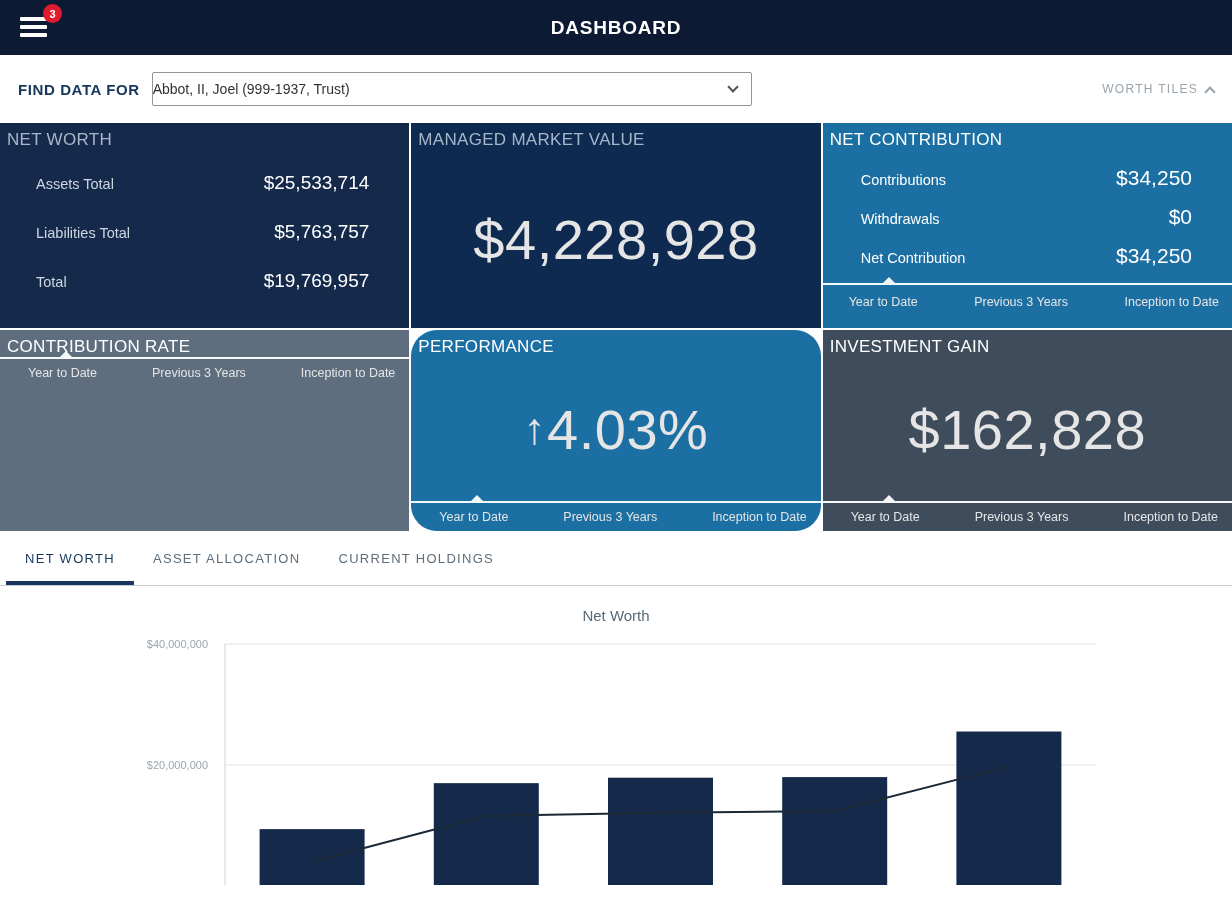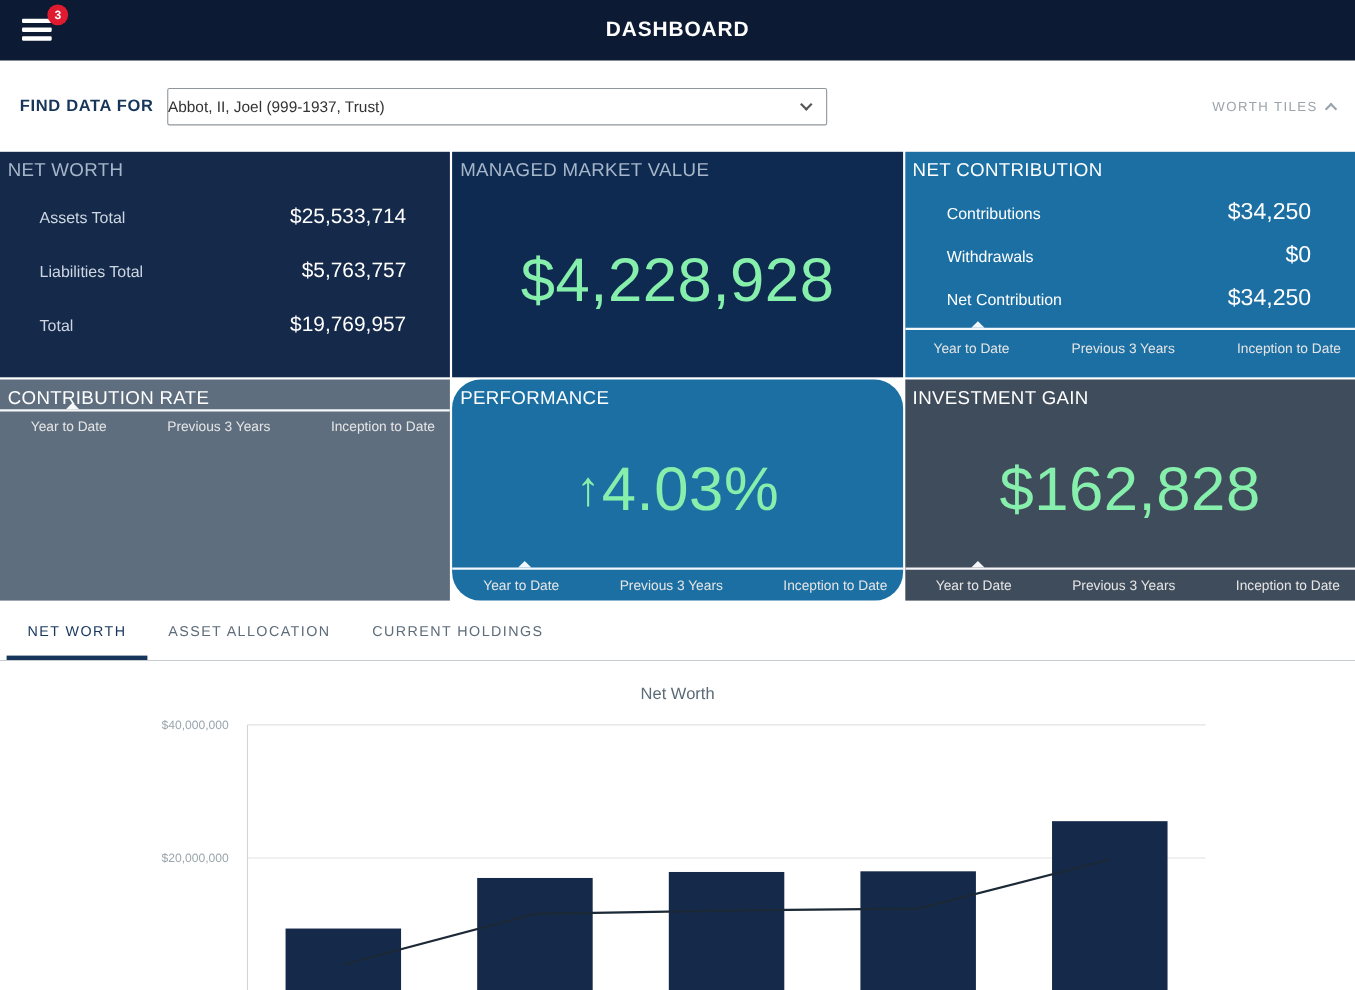--- a/index.html
+++ b/index.html
@@ -10,41 +10,41 @@
   .topbar{height:55px;background:#0c1a33;position:relative;
     display:flex;align-items:center;justify-content:center}
   .topbar-title{color:#fff;font-size:19px;font-weight:700;letter-spacing:.8px}
   .menu-btn{position:absolute;left:20px;top:13px;width:34px;height:30px;cursor:pointer}
   .menu-bars i{display:block;width:27px;height:4.5px;background:#fff;border-radius:1px;margin:3.5px 0}
   .badge{position:absolute;top:-9px;right:-8px;width:19px;height:19px;border-radius:50%;
     background:#e01b2f;color:#fff;font-size:11px;font-weight:700;
     display:flex;align-items:center;justify-content:center}
 
   
-  .finder{height:83px;background:#fff;display:flex;align-items:center;padding:0 18px}
+  .finder{height:68px;background:#fff;display:flex;align-items:center;padding:0 18px}
   .finder-label{color:#16365c;font-size:15px;font-weight:700;letter-spacing:.6px;white-space:nowrap}
   .client-select{width:600px;height:34px;border:1px solid #8f979c;border-radius:2px;margin-left:12px;
     display:flex;align-items:center;justify-content:space-between;padding:0 14px 0 0;
     font-size:14px;color:#333;cursor:pointer;background:#fff}
   .chev{display:inline-block;width:8px;height:8px}
   .chev.down{border-right:2px solid #555;border-bottom:2px solid #555;transform:rotate(45deg);margin-top:-4px}
   .chev.up{border-left:2px solid #9aa4ac;border-top:2px solid #9aa4ac;transform:rotate(45deg);margin-top:5px;margin-left:8px}
   .hide-tiles{margin-left:auto;display:flex;align-items:center;color:#9aa4ac;
     font-size:12px;letter-spacing:1.3px;cursor:pointer}
 
   
   .tiles{display:grid;grid-template-columns:1fr 1fr 1fr;grid-template-rows:205px 201px;gap:2px;background:#fff}
   .tile{position:relative;color:#fff;display:flex;flex-direction:column;overflow:hidden}
   .tile-title{font-size:17px;letter-spacing:.3px;padding:7px 0 0 7px;color:#fff}
   .t-networth{background:#15294a}.t-mmv{background:#0e2a50}.t-netcontrib{background:#1b6fa3}
   .t-contribrate{background:#5e6e7f}.t-performance{background:#1b6fa3}.t-investgain{background:#3f4c5c}
   .t-networth .tile-title,.t-mmv .tile-title{color:#a7b7ca}
 
   .tile-body{flex:1;display:flex;align-items:center;justify-content:center}
-  .big-value{font-size:56px;font-weight:400;letter-spacing:.5px;color:#86efac;white-space:nowrap}
+  .big-value{font-size:56px;font-weight:400;letter-spacing:.5px;color:#e5e5e5;white-space:nowrap}
   .big-value .arrow{font-size:44px;vertical-align:5px;margin-right:1px}
 
   .kv-list{margin-top:22px}
   .kv{display:flex;justify-content:space-between;align-items:baseline;
     padding:0 40px 0 36px;margin-bottom:27px}
   .kv .k{font-size:14.5px;color:#cdd7e2}
   .kv .v{font-size:19px;color:#fff}
   .t-netcontrib .kv-list{margin-top:16px}
   .t-netcontrib .kv{margin-bottom:15px;padding:0 40px 0 38px}
   .t-netcontrib .kv .k{color:#fff}

